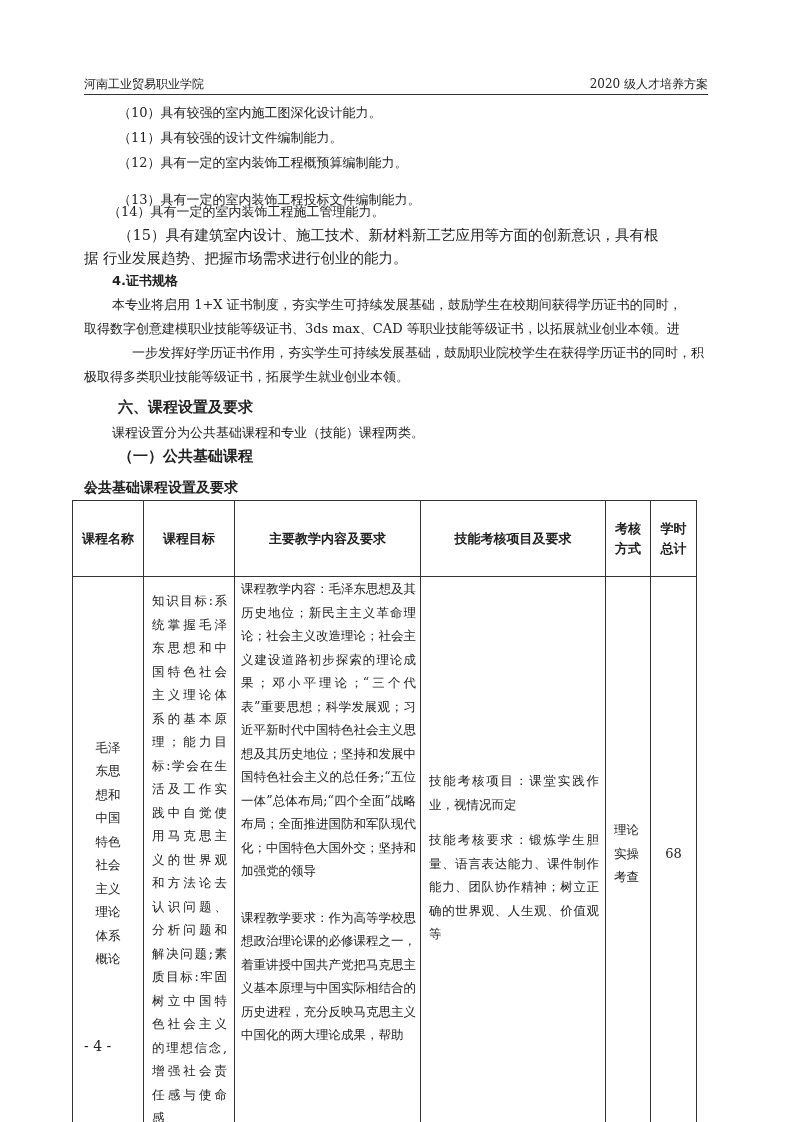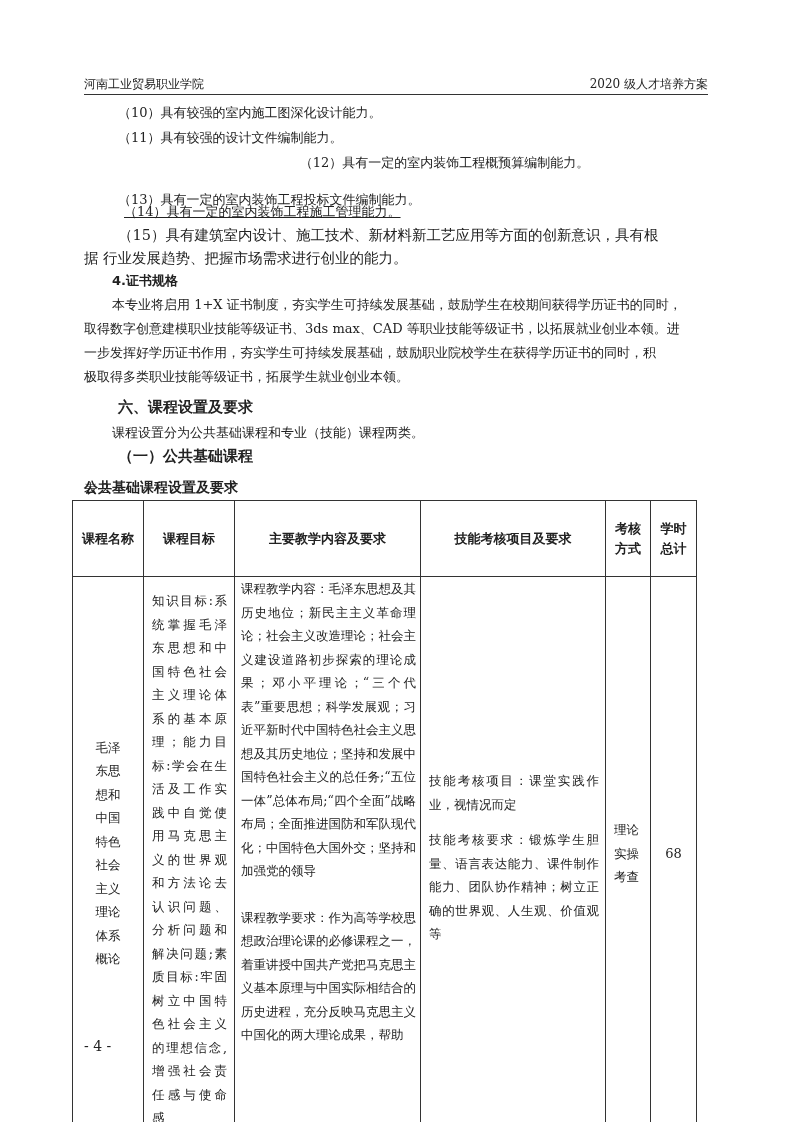--- a/index.html
+++ b/index.html
@@ -33,30 +33,30 @@
 </head>
 <body>
 
 <div class="hdr">
   <span class="l">河南工业贸易职业学院</span>
   <span class="r">2020 级人才培养方案</span>
 </div>
 
 <div class="line" style="top:104px;left:118px;">（10）具有较强的室内施工图深化设计能力。</div>
 <div class="line" style="top:129px;left:118px;">（11）具有较强的设计文件编制能力。</div>
-<div class="line" style="top:154px;left:132px;text-align:center;">（12）具有一定的室内装饰工程概预算编制能力。</div>
+<div class="line" style="top:154px;left:118px;">（12）具有一定的室内装饰工程概预算编制能力。</div>
 <div class="line" style="top:179px;left:118px;margin-top:12px;">（13）具有一定的室内装饰工程投标文件编制能力。</div>
-<div class="line" style="top:203px;left:124px;text-decoration:underline;">（14）具有一定的室内装饰工程施工管理能力。</div>
+<div class="line" style="top:203px;left:108px;">（14）具有一定的室内装饰工程施工管理能力。</div>
 <div class="line big" style="top:226px;left:118px;">（15）具有建筑室内设计、施工技术、新材料新工艺应用等方面的创新意识，具有根</div>
 <div class="line big" style="top:249px;">据 行业发展趋势、把握市场需求进行创业的能力。</div>
 
 <div class="line bold" style="top:272px;left:112px;">4.证书规格</div>
 <div class="line" style="top:296px;left:112px;">本专业将启用 1+X 证书制度，夯实学生可持续发展基础，鼓励学生在校期间获得学历证书的同时，</div>
 <div class="line" style="top:320px;">取得数字创意建模职业技能等级证书、3ds max、CAD 等职业技能等级证书，以拓展就业创业本领。进</div>
-<div class="line" style="top:344px;">一步发挥好学历证书作用，夯实学生可持续发展基础，鼓励职业院校学生在获得学历证书的同时，积</div>
+<div class="line" style="top:344px;margin-left:48px;">一步发挥好学历证书作用，夯实学生可持续发展基础，鼓励职业院校学生在获得学历证书的同时，积</div>
 <div class="line" style="top:368px;">极取得多类职业技能等级证书，拓展学生就业创业本领。</div>
 
 <div class="line h2" style="top:398px;left:118px;">六、课程设置及要求</div>
 <div class="line" style="top:424px;left:112px;">课程设置分为公共基础课程和专业（技能）课程两类。</div>
 <div class="line h2" style="top:447px;left:118px;">（一）公共基础课程</div>
 
 <div class="caption">
   <span class="num">表 2</span>
   <span class="title">公共基础课程设置及要求</span>
 </div>

